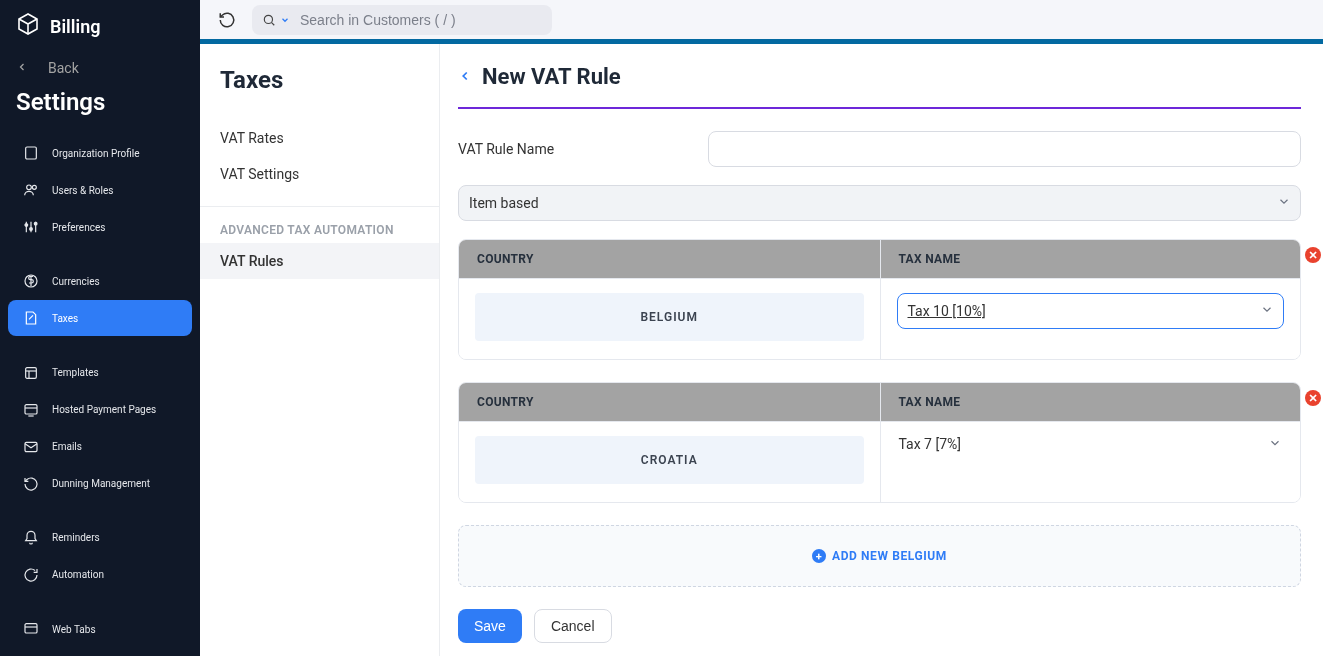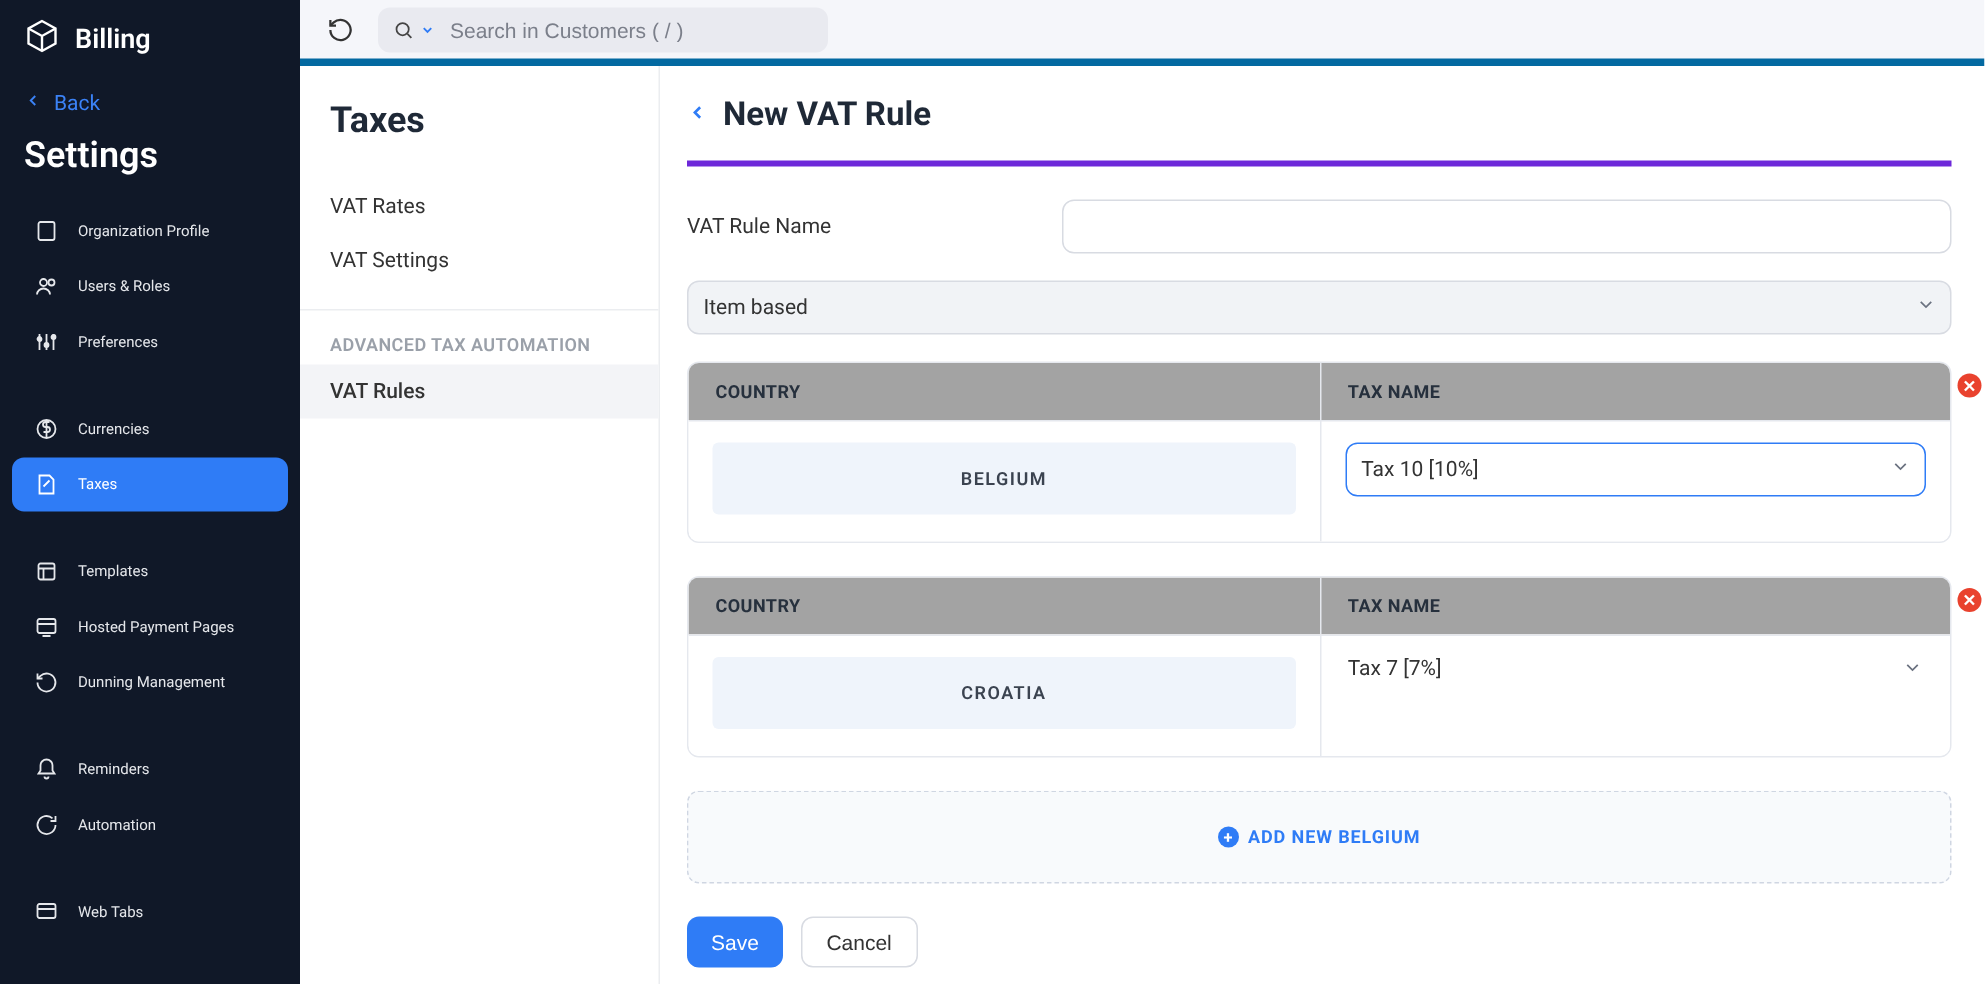--- a/index.html
+++ b/index.html
@@ -30,24 +30,24 @@
       gap: 10px;
       padding: 12px 16px 14px 16px;
       font-size: 18px;
       font-weight: 600;
       color: #fff;
     }
     .brand svg { width: 24px; height: 24px; }
     .back-link {
       display: flex;
       align-items: flex-end;
-      gap: 8px;
+      gap: 20px;
       padding: 6px 16px;
       font-size: 14px;
-      color: #3b82f6;
+      color: #a3a3a3;
       cursor: pointer;
     }
     .settings-heading {
       font-size: 24px;
       font-weight: 600;
       color: #fff;
       padding: 6px 16px 18px 16px;
     }
     .nav-group { padding-bottom: 8px; }
     .nav-item {
@@ -134,21 +134,21 @@
 
     .main {
       flex: 1;
       padding: 20px 22px 22px 18px;
       overflow: auto;
       min-width: 0;
     }
     .page-title-row {
       display: flex; align-items: center; gap: 10px;
       padding-bottom: 18px;
-      border-bottom: 4px solid #6d28d9;
+      border-bottom: 2px solid #6d28d9;
     }
     .back-chevron { color: #2f7cf6; font-size: 18px; cursor: pointer; line-height: 1; }
     .page-title { font-size: 22px; font-weight: 700; }
 
     .form { padding-top: 22px; max-width: 900px; }
     .form-row { display: flex; align-items: center; gap: 20px; margin-bottom: 18px; }
     .form-label { width: 230px; font-size: 14px; color: #333; }
     .form-label.dotted { border-bottom: 1px dotted #777; display: inline-block; padding-bottom: 2px; width: auto; }
     .label-wrap { width: 230px; }
     .text-input {
@@ -212,21 +212,21 @@
     }
     .tax-select-wrap { position: relative; }
     .tax-select {
       width: 100%; height: 36px;
       border: 1px solid #d8dbe2;
       border-radius: 8px;
       padding: 0 34px 0 10px;
       font-size: 14px; color: #333; background: #fff;
       display: flex; align-items: center; cursor: pointer;
     }
-    .tax-select.focused { border: 1.5px solid #2f7cf6; }
+    .tax-select.focused { border: 1.5px solid #2f7cf6; text-decoration: underline; }
     .tax-plain {
       height: 36px; display: flex; align-items: flex-start;
       padding: 0 2px; font-size: 14px; color: #333;
       justify-content: space-between;
     }
     .delete-badge {
       position: absolute;
       right: -20px;
       top: 8px;
       width: 16px; height: 16px;
@@ -364,20 +364,29 @@
       </div>
       <div class="nav-item">
         <span class="nv-icon">
           <svg width="16" height="16" viewBox="0 0 24 24" fill="none" stroke="currentColor" stroke-width="1.8">
             <rect x="3" y="4" width="18" height="14" rx="2"></rect>
             <line x1="3" y1="9" x2="21" y2="9"></line>
             <line x1="8" y1="21" x2="16" y2="21"></line>
           </svg>
         </span>
         <span>Hosted Payment Pages</span>
+      </div>
+      <div class="nav-item">
+        <span class="nv-icon">
+          <svg width="16" height="16" viewBox="0 0 24 24" fill="none" stroke="currentColor" stroke-width="1.8">
+            <rect x="3" y="5" width="18" height="14" rx="2"></rect>
+            <path d="M3 7l9 6 9-6"></path>
+          </svg>
+        </span>
+        <span>Emails</span>
       </div>
       <div class="nav-item">
         <span class="nv-icon">
           <svg width="16" height="16" viewBox="0 0 24 24" fill="none" stroke="currentColor" stroke-width="1.8">
             <path d="M3 12a9 9 0 1 0 3-6.7L3 8"></path>
             <polyline points="3 3 3 8 8 8"></polyline>
           </svg>
         </span>
         <span>Dunning Management</span>
       </div>

